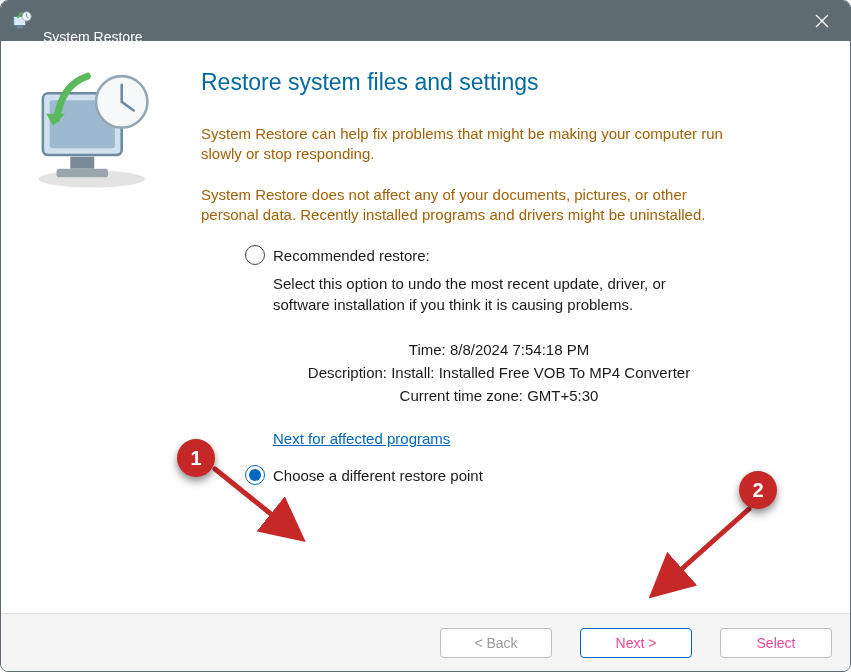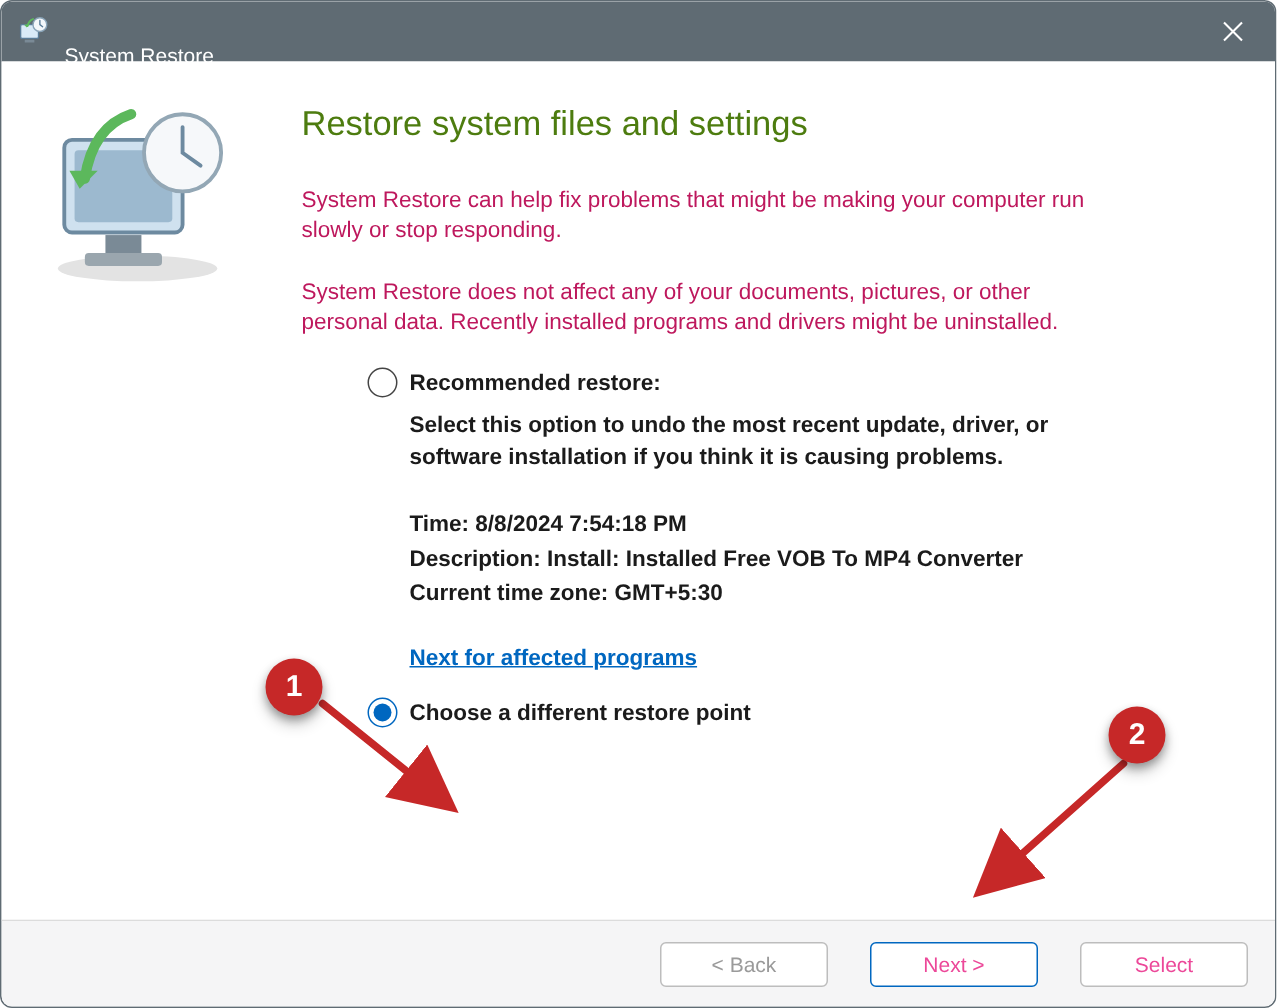--- a/index.html
+++ b/index.html
@@ -56,34 +56,33 @@
   }
   .restore-graphic { width: 150px; height: 120px; }
 
   .content {
     flex: 1;
     padding: 28px 54px 10px 0;
   }
   h1 {
     font-size: 23px;
     font-weight: 400;
-    color: #4d7c0f;
+    color: #0369a1;
     margin: 0 0 28px 0;
   }
   p.copy {
     margin: 0 0 20px 0;
     line-height: 1.35;
-    color: #be185d;
+    color: #a16207;
     max-width: 540px;
   }
 
   .options {
     margin-left: 44px;
     max-width: 480px;
-    font-weight: bold;
   }
   .radio-row {
     display: flex;
     align-items: center;
     gap: 8px;
     margin-bottom: 8px;
   }
   .radio {
     width: 20px; height: 20px;
     border: 1.6px solid #444;
@@ -100,20 +99,21 @@
     background: #0067c0;
     border-radius: 50%;
   }
 
   .rec-desc {
     margin: 0 0 26px 28px;
     line-height: 1.4;
   }
   .detail-line {
     margin: 0 0 6px 28px;
+    text-align: center;
   }
   .scan-link {
     display: inline-block;
     margin: 20px 0 18px 28px;
     color: #0067c0;
     text-decoration: underline;
   }
 
   
   .footer {

